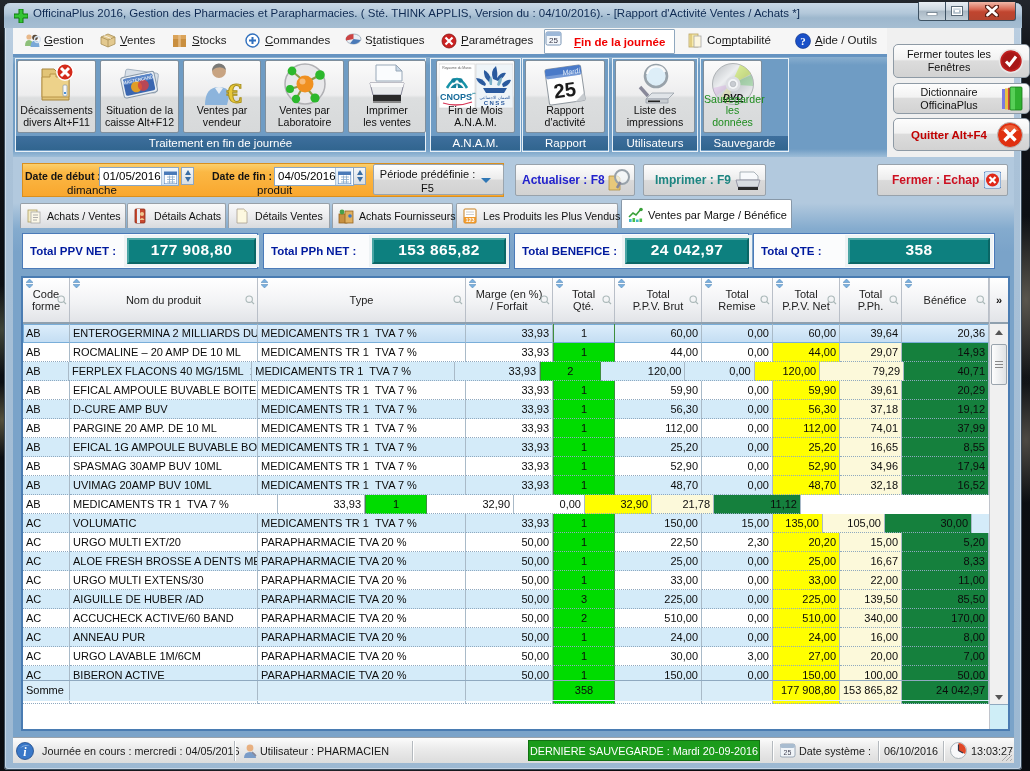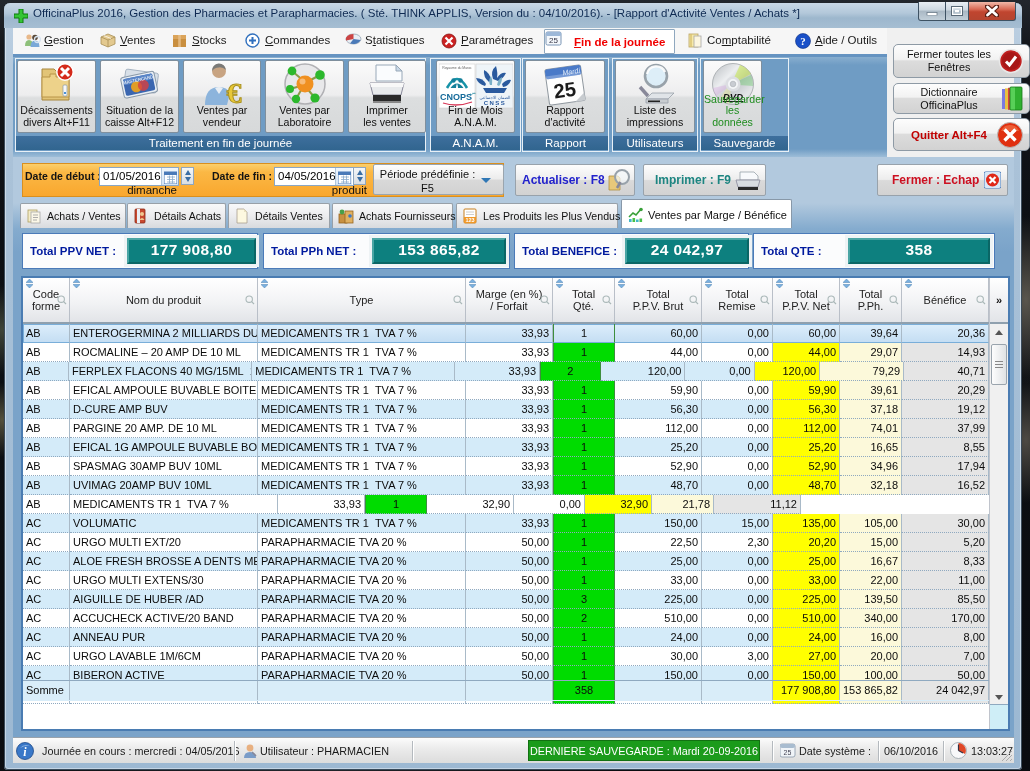--- a/index.html
+++ b/index.html
@@ -60,21 +60,21 @@
 .tbtn{position:absolute;top:2px;height:73px;border:1px solid #7f8f9d;border-radius:2px;
  background:linear-gradient(180deg,#fbfbfb 0%,#ededee 48%,#dcdedf 52%,#d7d9da 100%)}
 .tbtn .cap{position:absolute;left:0;right:0;bottom:4px;text-align:center;font-size:10.6px;line-height:11.5px;color:#101010}
 .tbtn svg,.tbtn .im{position:absolute;left:50%;top:2px;transform:translateX(-50%)}
 
 #content{left:13px;top:157px;width:1001px;height:580px;background:linear-gradient(180deg,#b2c9de 0px,#b2c9de 46px,#84abce 72px,#7aa3c9 95px,#7aa3c9 100%)}
 
 #datebar{left:22px;top:163px;width:482px;height:34px;background:linear-gradient(180deg,#fccf6b 0%,#fbb845 25%,#f9a72e 100%);border:1px solid #d98f1f}
 #datebar .lbl{position:absolute;top:6px;font-size:10.5px;font-weight:bold;color:#141414}
 .dinput{position:absolute;top:3px;width:80px;height:19px;background:#fff;border:1px solid #89a6c5;font-size:11.5px;color:#000;line-height:17px;padding-left:3px}
-.dday{position:absolute;top:20px;font-size:11.5px;color:#101010;text-align:right;width:110px}
+.dday{position:absolute;top:20px;font-size:11.5px;color:#101010;text-align:left;width:110px}
 .spin{position:absolute;top:3px;width:13px;height:18px;background:linear-gradient(180deg,#f4f6f8,#d9dee3);border:1px solid #8ea6bf}
 .spin:before{content:"";position:absolute;left:2.5px;top:2px;border-left:3.5px solid transparent;border-right:3.5px solid transparent;border-bottom:5px solid #3a6ea5}
 .spin:after{content:"";position:absolute;left:2.5px;bottom:2px;border-left:3.5px solid transparent;border-right:3.5px solid transparent;border-top:5px solid #3a6ea5}
 .calico{position:absolute;top:4px;width:17px;height:17px;background:linear-gradient(180deg,#f0f6fc,#d4e4f4);border-left:1px solid #b0c6dc;padding:2px 0 0 2px}
 #periode{left:373px;top:164px;width:131px;height:31px;border:1px solid #9aa5ae;border-radius:2px;
  background:linear-gradient(180deg,#fdfdfd 0%,#ececec 48%,#d9d9d9 52%,#d2d2d2 100%);
  font-size:11px;color:#101010;text-align:center;line-height:14px;padding-top:2px;padding-right:22px}
 #periode:after{content:"";position:absolute;right:12px;top:13px;border:5px solid transparent;border-top-color:#2f77b5}
 
 .act{position:absolute;top:164px;height:32px;border:1px solid #98a2ab;border-radius:2px;
@@ -113,21 +113,21 @@
 .grow.odd{background:#d4ebf9}
 .grow.even{background:#fff}
 .gc{height:19px;border-right:1px solid #a9bac8;border-bottom:1px dotted #8fa9c0;font-size:11px;color:#0c0c0c;
  line-height:18px;white-space:nowrap;overflow:hidden}
 .num{text-align:right;padding-right:3px}
 .ctr{text-align:center}
 .lft{padding-left:3px}
 .g-qte{background:#00dc00;border-right:1px solid #3d8e3d;border-left:1px solid #3d8e3d}
 .g-net{background:#ffff00}
 .g-pph{background:#fcf9da}
-.g-ben{background:#e5e5e5}
+.g-ben{background:#15803d}
 .grow.sel{background:linear-gradient(180deg,#ddeefb 0%,#c3ddf3 100%);position:relative;box-shadow:0 0 0 1px #79aed9 inset}
 .grow.sel .gc{background:transparent !important;border-bottom:1px solid #79aed9}
 #gsum{display:flex;height:21px;background:#d9edf9;border-top:1px solid #8fa9c0;font-size:11px}
 #gsum .gc{height:19px;border-bottom:none}
 
 #gscroll{position:absolute;right:0;top:0;width:19px;height:451px;background:#f0f0f0;border-left:1px solid #c0c4cc}
 #gscroll .hh{position:absolute;left:0;right:0;top:0;height:46px;border-bottom:2px solid #8fa0ae;
  background:linear-gradient(180deg,#ffffff,#e2e4e8);font-weight:bold;font-size:11px;text-align:center;line-height:44px;color:#111}
 #sb-up{position:absolute;left:1px;top:48px;width:16px;height:14px}
 #sb-up:before{content:"";position:absolute;left:4px;top:4px;border:4px solid transparent;border-bottom:5px solid #555;border-top:none}
@@ -791,21 +791,21 @@
         <span class="gc num g-ben" style="width:87px">11,12</span>
       </div>
 <div class="grow odd">
         <span class="gc lft" style="width:47px">AC</span>
         <span class="gc lft" style="width:188px">VOLUMATIC</span>
         <span class="gc lft" style="width:208px">MEDICAMENTS TR 1&nbsp; TVA 7 %</span>
         <span class="gc num" style="width:87px">33,93</span>
         <span class="gc ctr g-qte" style="width:62px">1</span>
         <span class="gc num" style="width:87px">150,00</span>
         <span class="gc num" style="width:71px">15,00</span>
-        <span class="gc num g-net" style="width:67px">135,00</span>
+        <span class="gc num g-net" style="width:50px">135,00</span>
         <span class="gc num g-pph" style="width:62px">105,00</span>
         <span class="gc num g-ben" style="width:87px">30,00</span>
       </div>
 <div class="grow even">
         <span class="gc lft" style="width:47px">AC</span>
         <span class="gc lft" style="width:188px">URGO MULTI EXT/20</span>
         <span class="gc lft" style="width:208px">PARAPHARMACIE TVA 20 %</span>
         <span class="gc num" style="width:87px">50,00</span>
         <span class="gc ctr g-qte" style="width:62px">1</span>
         <span class="gc num" style="width:87px">22,50</span>
@@ -845,21 +845,21 @@
         <span class="gc num" style="width:87px">50,00</span>
         <span class="gc ctr g-qte" style="width:62px">3</span>
         <span class="gc num" style="width:87px">225,00</span>
         <span class="gc num" style="width:71px">0,00</span>
         <span class="gc num g-net" style="width:67px">225,00</span>
         <span class="gc num g-pph" style="width:62px">139,50</span>
         <span class="gc num g-ben" style="width:87px">85,50</span>
       </div>
 <div class="grow even">
         <span class="gc lft" style="width:47px">AC</span>
-        <span class="gc lft" style="width:188px">ACCUCHECK ACTIVE/20 BAND</span>
+        <span class="gc lft" style="width:188px">ACCUCHECK ACTIVE/60 BAND</span>
         <span class="gc lft" style="width:208px">PARAPHARMACIE TVA 20 %</span>
         <span class="gc num" style="width:87px">50,00</span>
         <span class="gc ctr g-qte" style="width:62px">2</span>
         <span class="gc num" style="width:87px">510,00</span>
         <span class="gc num" style="width:71px">0,00</span>
         <span class="gc num g-net" style="width:67px">510,00</span>
         <span class="gc num g-pph" style="width:62px">340,00</span>
         <span class="gc num g-ben" style="width:87px">170,00</span>
       </div>
 <div class="grow odd">

